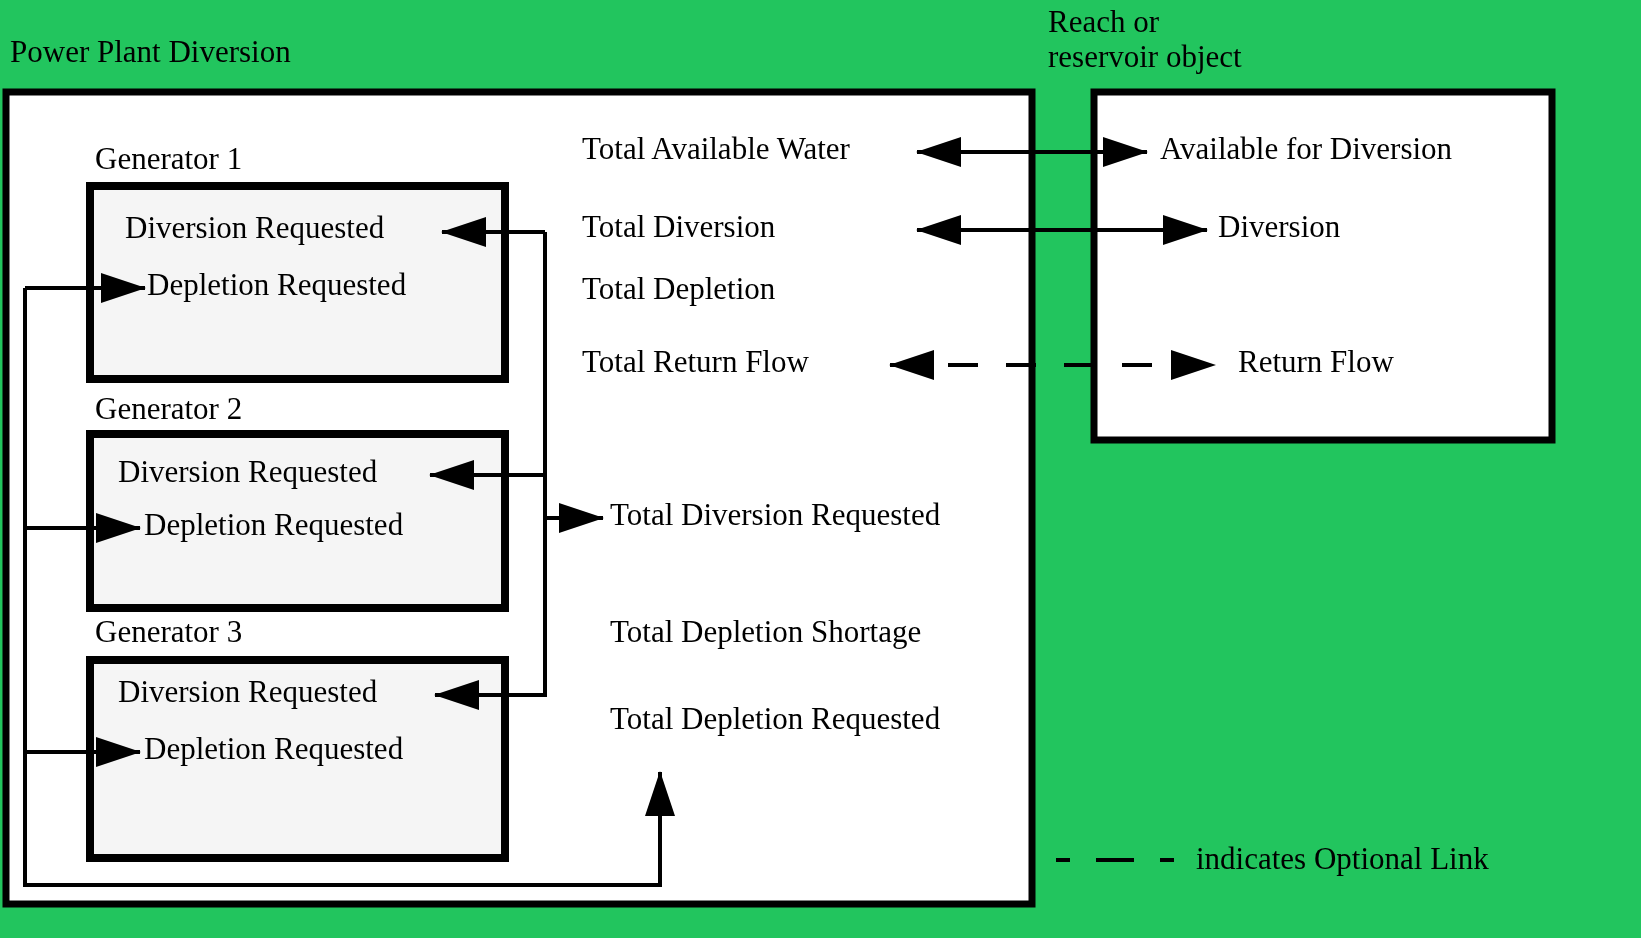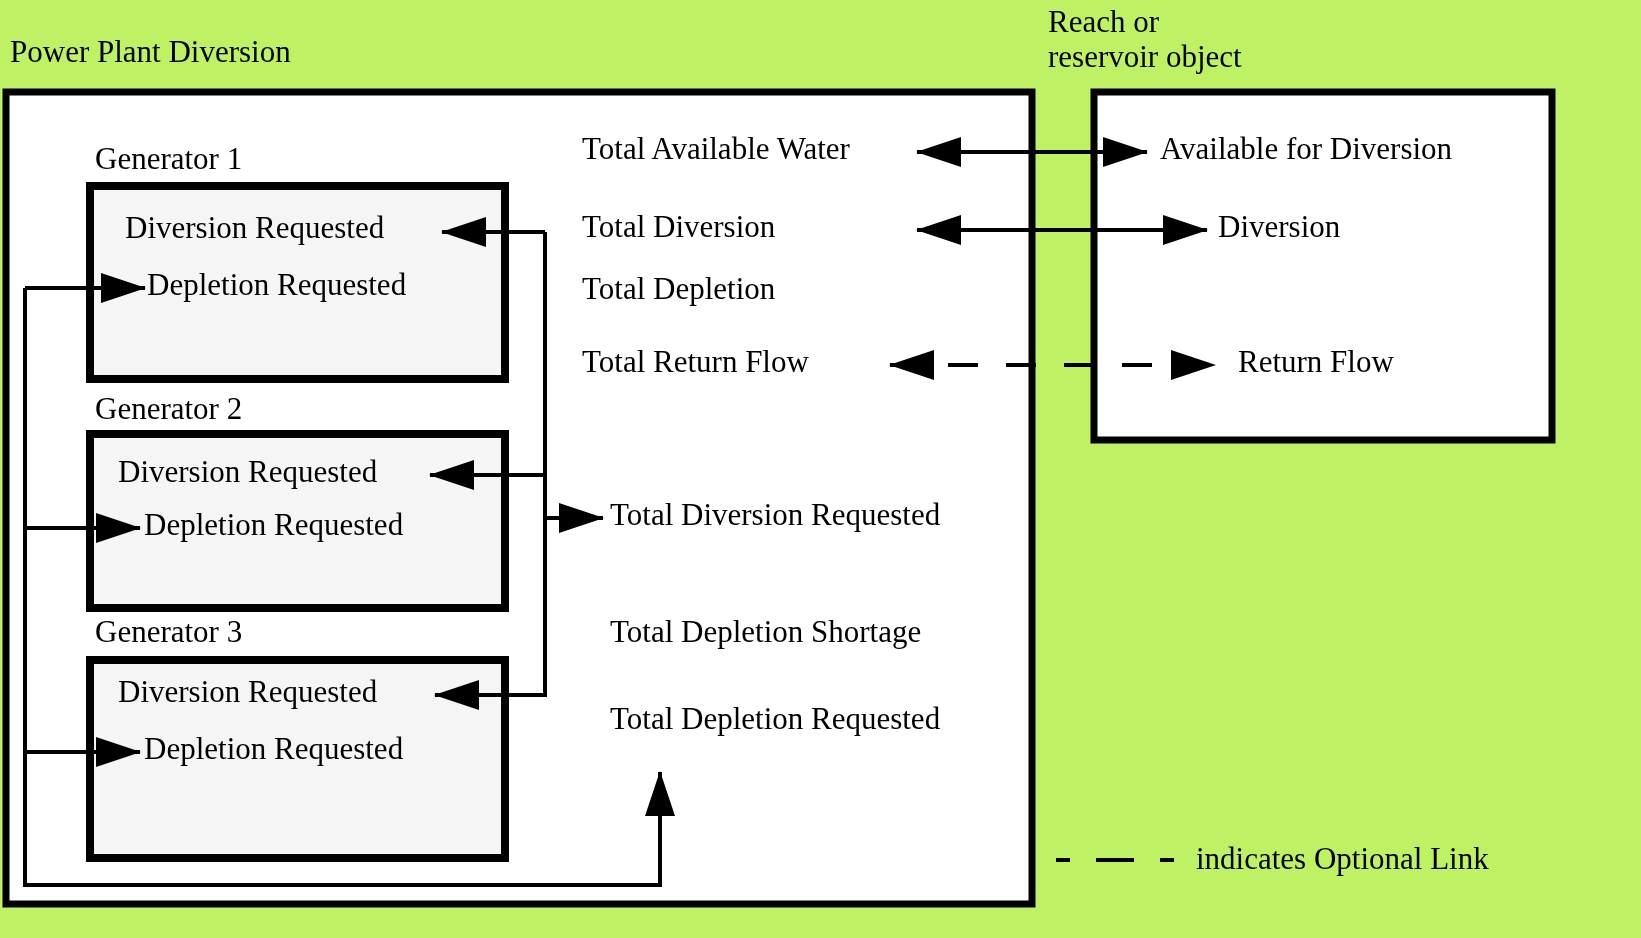--- a/index.html
+++ b/index.html
@@ -1,16 +1,16 @@
 <!DOCTYPE html>
 <html><head>
 <meta charset="utf-8">
 <style>
   html, body { margin: 0; padding: 0; background: #ffffff; }
-  .stage { position: relative; width: 1641px; height: 938px; background: #bef264; }
+  .stage { position: relative; width: 1641px; height: 938px; background: #22c55e; }
   svg { display: block; }
   svg text {
     font-family: "Liberation Serif", "DejaVu Serif", serif;
     font-size: 31px;
     fill: #000000;
     dominant-baseline: middle;
   }
   .outer-box { fill: #ffffff; stroke: #000000; stroke-width: 7; }
   .gen-box  { stroke: #000000; stroke-width: 8; }
   .link { stroke: #000000; stroke-width: 4; fill: none; }

